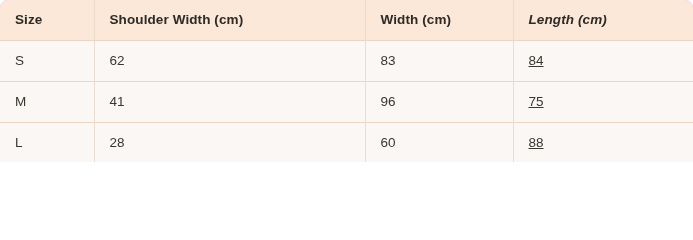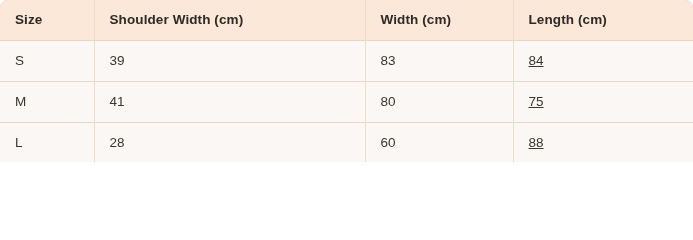--- a/index.html
+++ b/index.html
@@ -41,20 +41,21 @@
     font-size: 13.5px;
     font-weight: bold;
     color: #2e2a26;
     letter-spacing: 0.1px;
     border-right: 1px solid #eddbca;
     box-sizing: border-box;
     white-space: nowrap;
   }
   #size-chart-table th:last-child {
     border-right: none;
+    font-style: italic;
   }
 
   #size-chart-table tbody tr {
     background: #faf7f4;
   }
 
   #size-chart-table td {
     height: 41px;
     padding: 0 0 0 15px;
     text-align: left;
@@ -86,28 +87,28 @@
     <tr>
       <th>Size</th>
       <th>Shoulder Width (cm)</th>
       <th>Width (cm)</th>
       <th>Length (cm)</th>
     </tr>
   </thead>
   <tbody>
     <tr>
       <td>S</td>
-      <td>39</td>
+      <td>62</td>
       <td>83</td>
       <td>84</td>
     </tr>
     <tr>
       <td>M</td>
       <td>41</td>
-      <td>80</td>
+      <td>96</td>
       <td>75</td>
     </tr>
     <tr>
       <td>L</td>
       <td>28</td>
       <td>60</td>
       <td>88</td>
     </tr>
   </tbody>
 </table>

